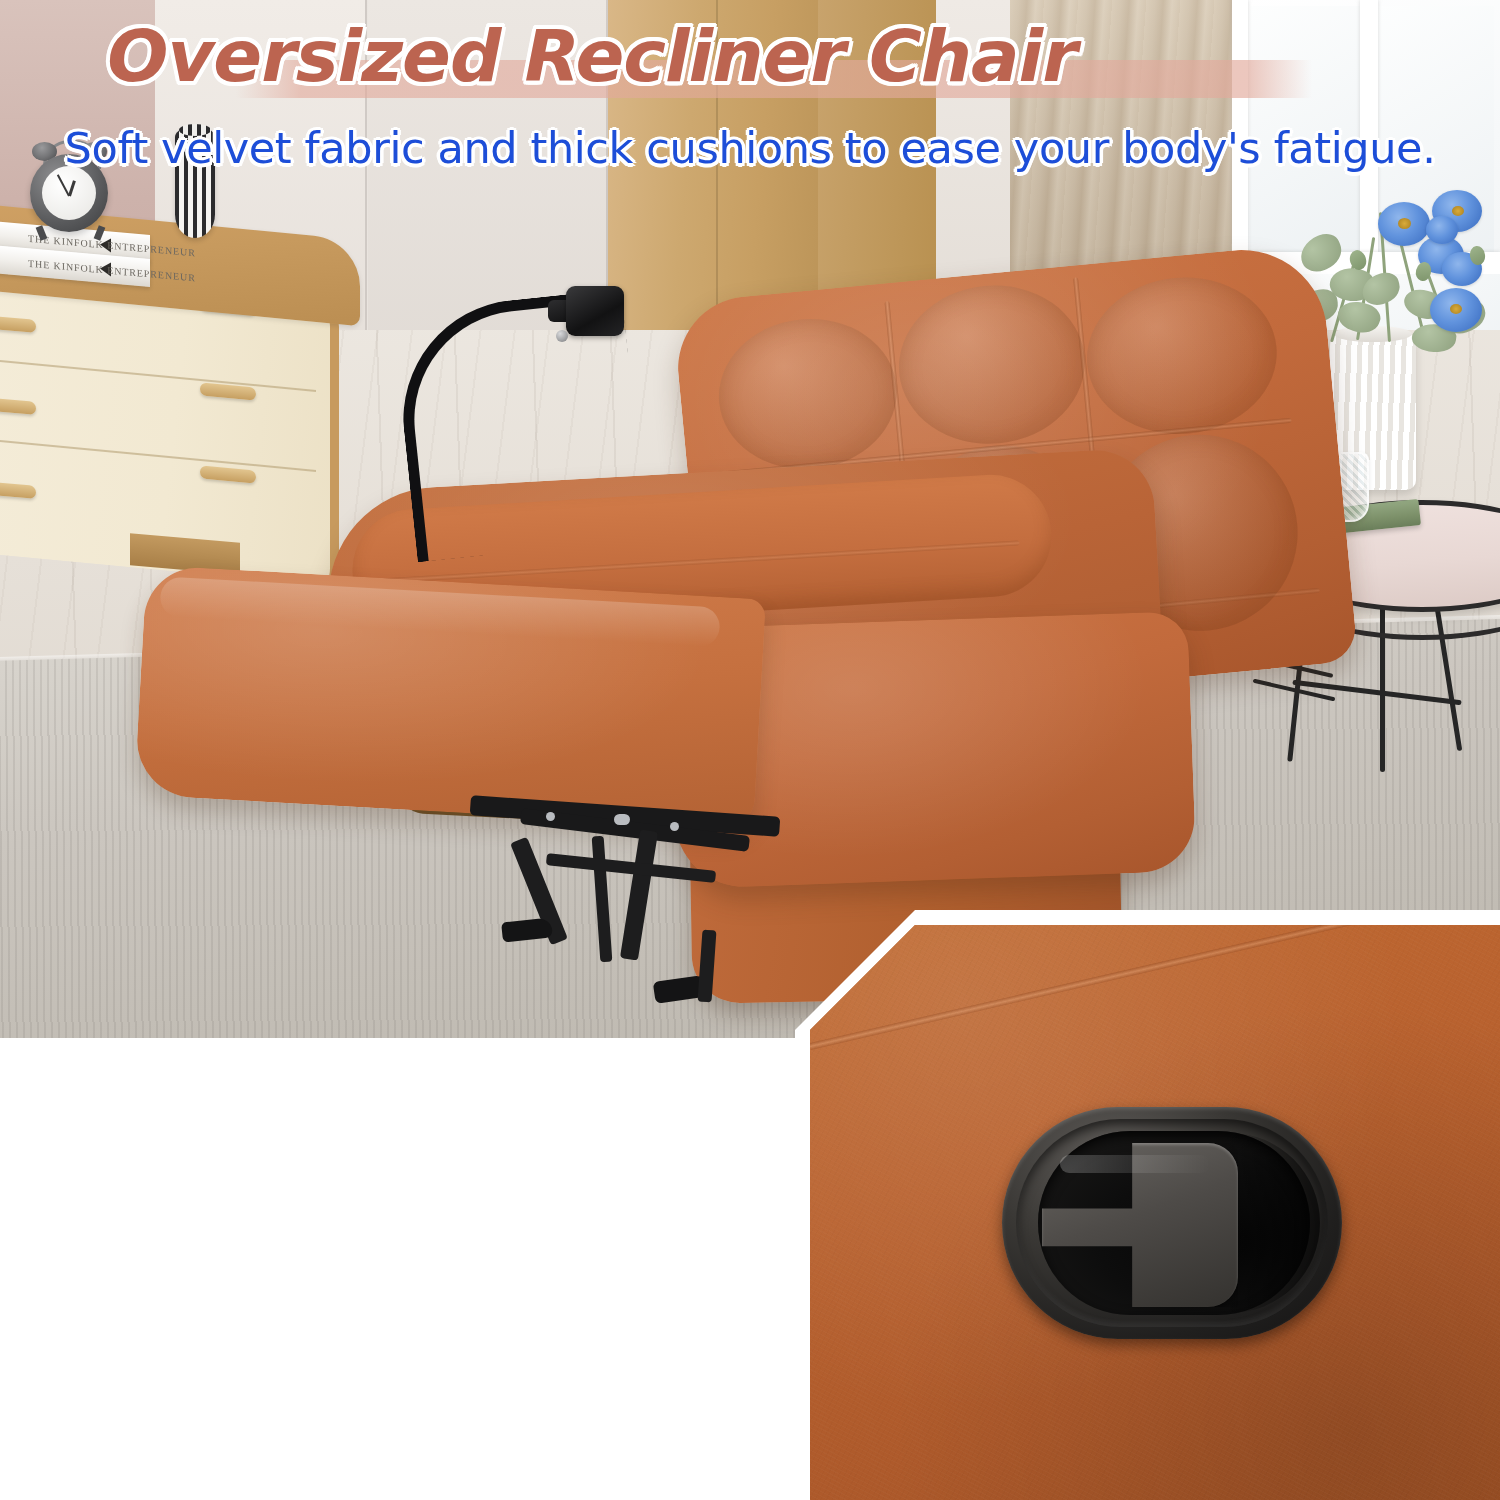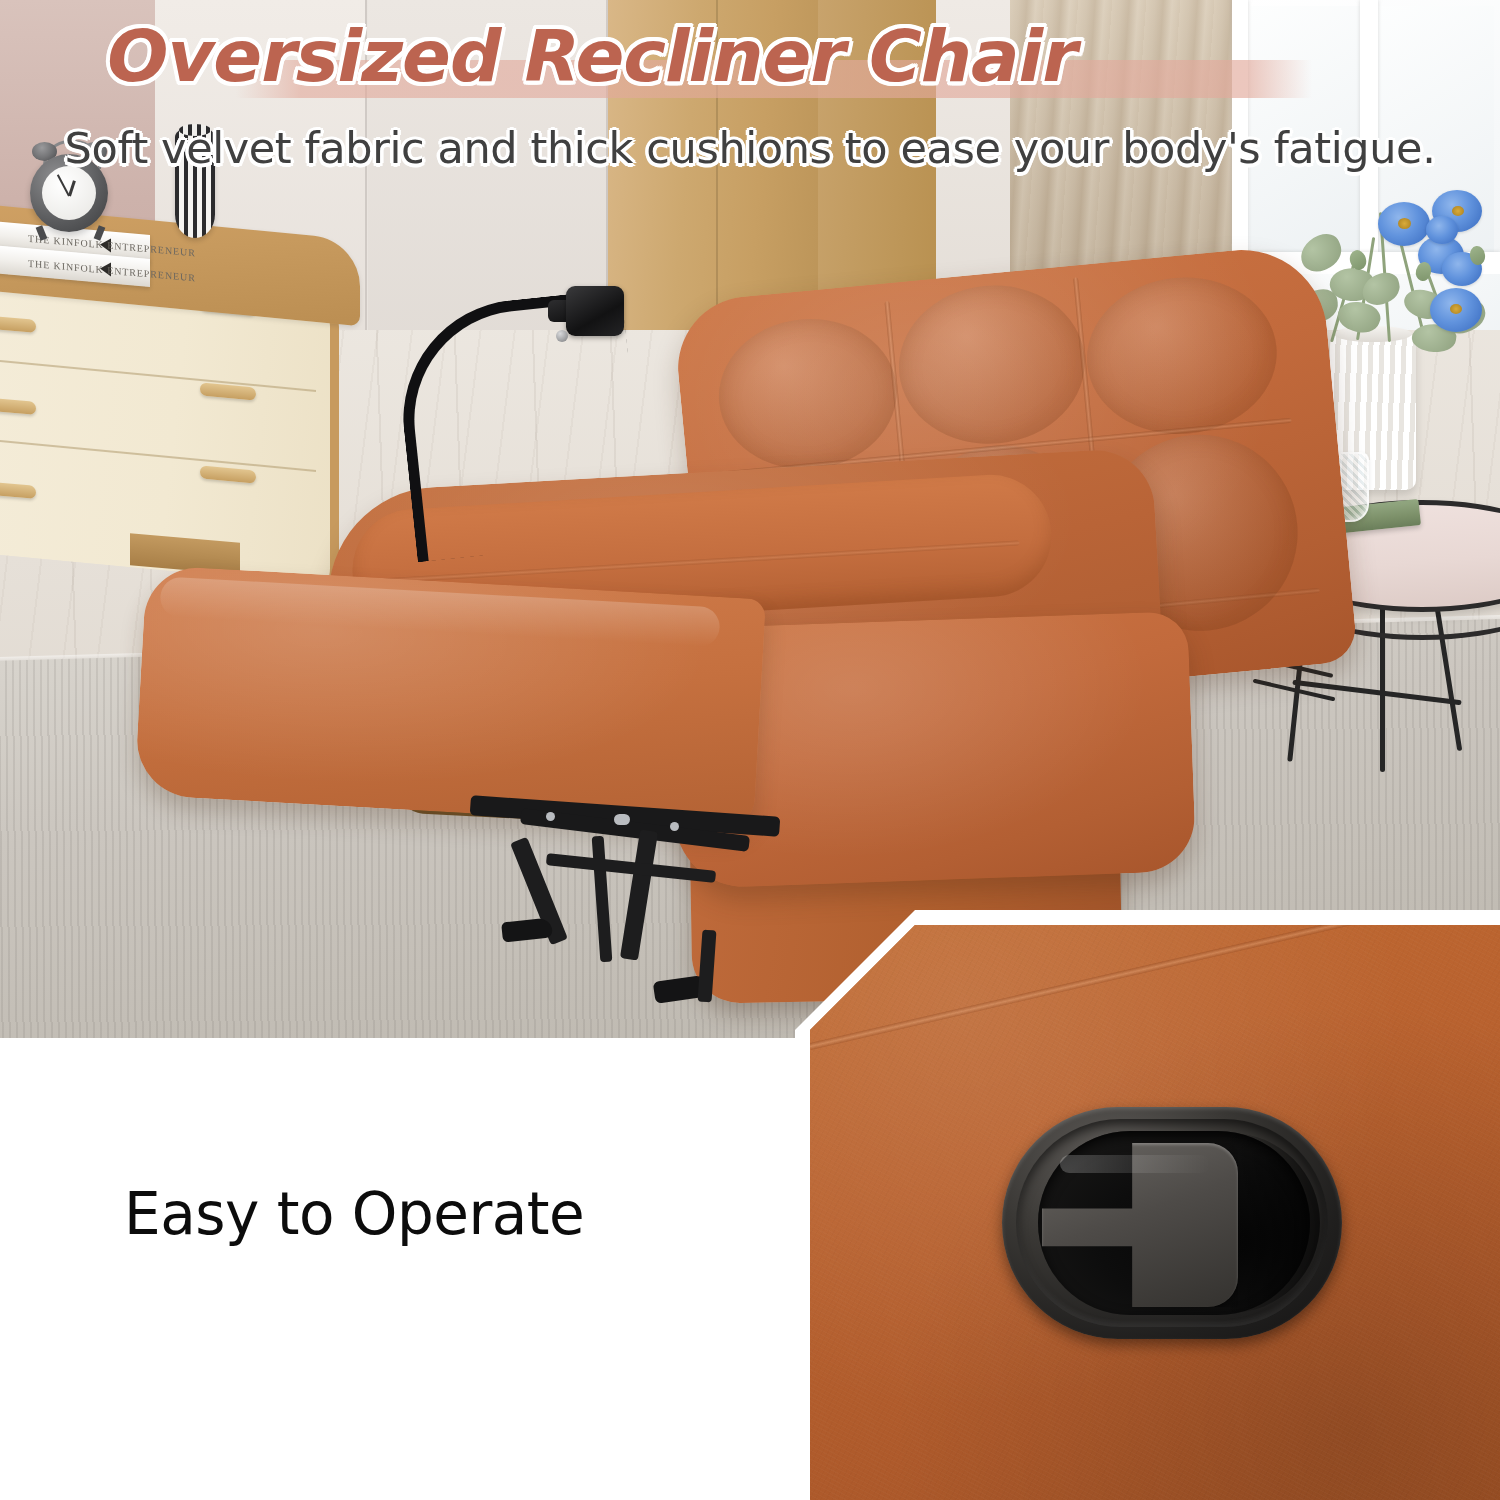--- a/index.html
+++ b/index.html
@@ -215,21 +215,21 @@
   .title-band{position:absolute;left:236px;top:60px;width:1076px;height:38px;
     background:linear-gradient(90deg,rgba(226,170,156,.0) 0%,rgba(226,170,156,.62) 6%,rgba(226,170,156,.66) 94%,rgba(226,170,156,.0) 100%);}
   .title{position:absolute;left:0;top:14px;width:1184px;text-align:center;
     font-size:72px;font-weight:bold;font-style:italic;color:#bc6450;letter-spacing:-1px;
     font-family:"DejaVu Sans",sans-serif;
     text-shadow:
       -3px -3px 0 #fff, 3px -3px 0 #fff, -3px 3px 0 #fff, 3px 3px 0 #fff,
       -4px 0 0 #fff, 4px 0 0 #fff, 0 -4px 0 #fff, 0 4px 0 #fff,
       -2px -4px 0 #fff, 2px -4px 0 #fff, -2px 4px 0 #fff, 2px 4px 0 #fff;}
   .subtitle{position:absolute;left:0;top:123px;width:1500px;text-align:center;
-    font-size:43px;color:#404040;font-family:"DejaVu Sans",sans-serif;letter-spacing:-.4px;
+    font-size:43px;color:#1d4ed8;font-family:"DejaVu Sans",sans-serif;letter-spacing:-.4px;
     text-shadow:
       -2.5px -2.5px 0 #fff, 2.5px -2.5px 0 #fff, -2.5px 2.5px 0 #fff, 2.5px 2.5px 0 #fff,
       -3.5px 0 0 #fff, 3.5px 0 0 #fff, 0 -3.5px 0 #fff, 0 3.5px 0 #fff;}
 
   
   #bottom{position:absolute;left:0;top:1038px;width:1500px;height:462px;background:#ffffff;}
   .caption{position:absolute;left:124px;top:1175px;width:640px;
     font-size:58px;line-height:78px;color:#0c0c0c;
     font-family:"DejaVu Sans",sans-serif;letter-spacing:-.5px;}
 
@@ -428,21 +428,20 @@
     <div class="plug"></div>
     <div class="plug-dot"></div>
 
     <div class="title-band"></div>
     <div class="title">Oversized Recliner Chair</div>
     <div class="subtitle">Soft velvet fabric and thick cushions to ease your body's fatigue.</div>
   </div>
 
   <div id="bottom"></div>
   <div class="caption">
-    <div>Easy to Operate</div>
   </div>
 
   <div id="inset-white"></div>
   <div id="inset">
     <div class="inset-fabric"></div>
     <div class="inset-noise"></div>
     <div class="inset-seam"></div>
 
     <div class="sw-bezel"></div>
     <div class="sw-inner"></div>

